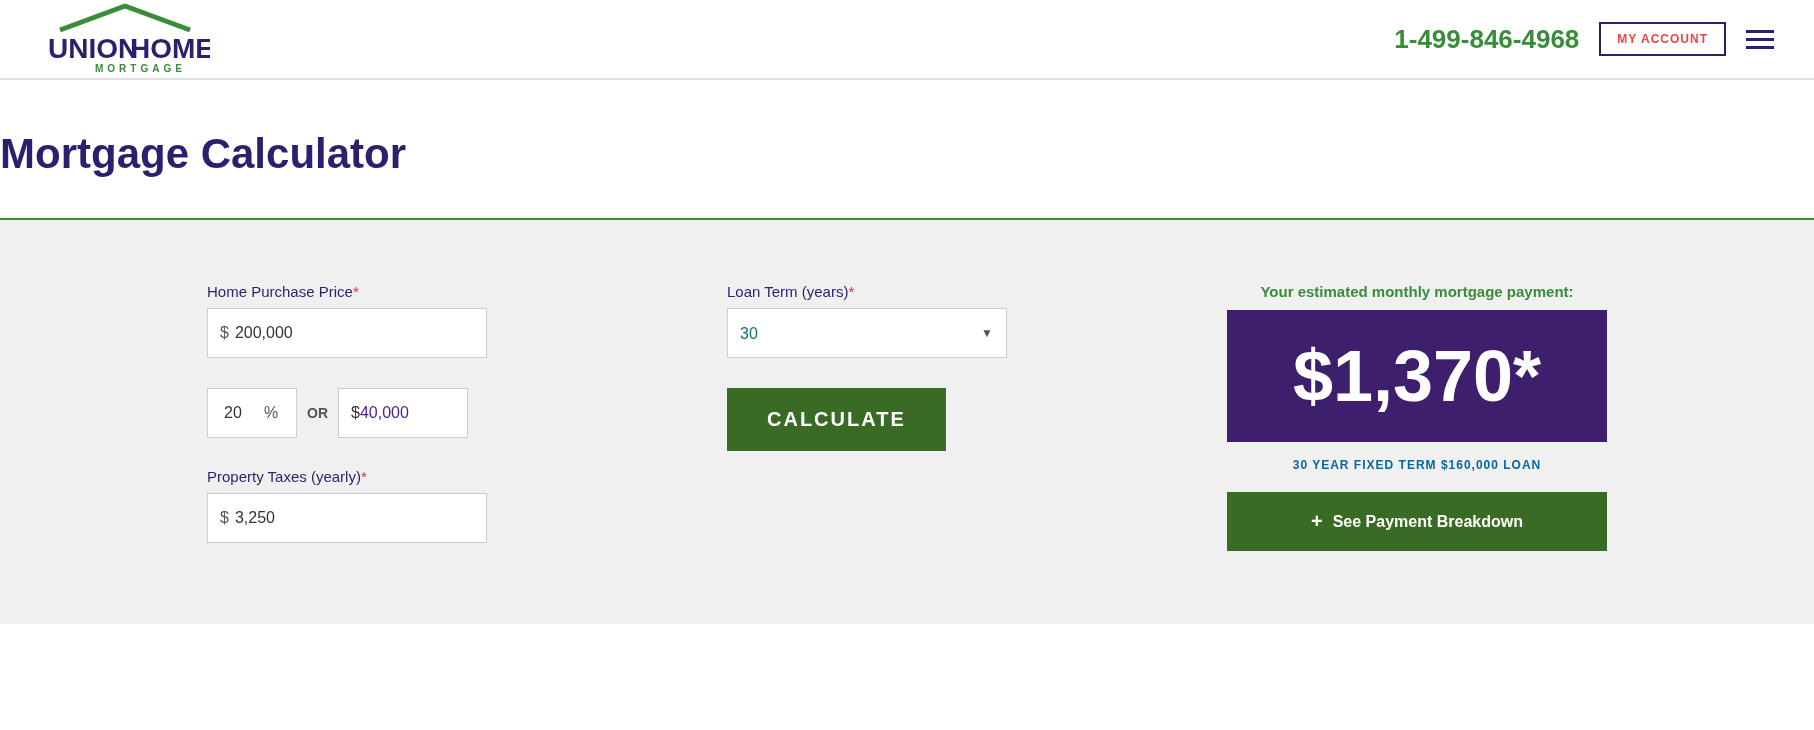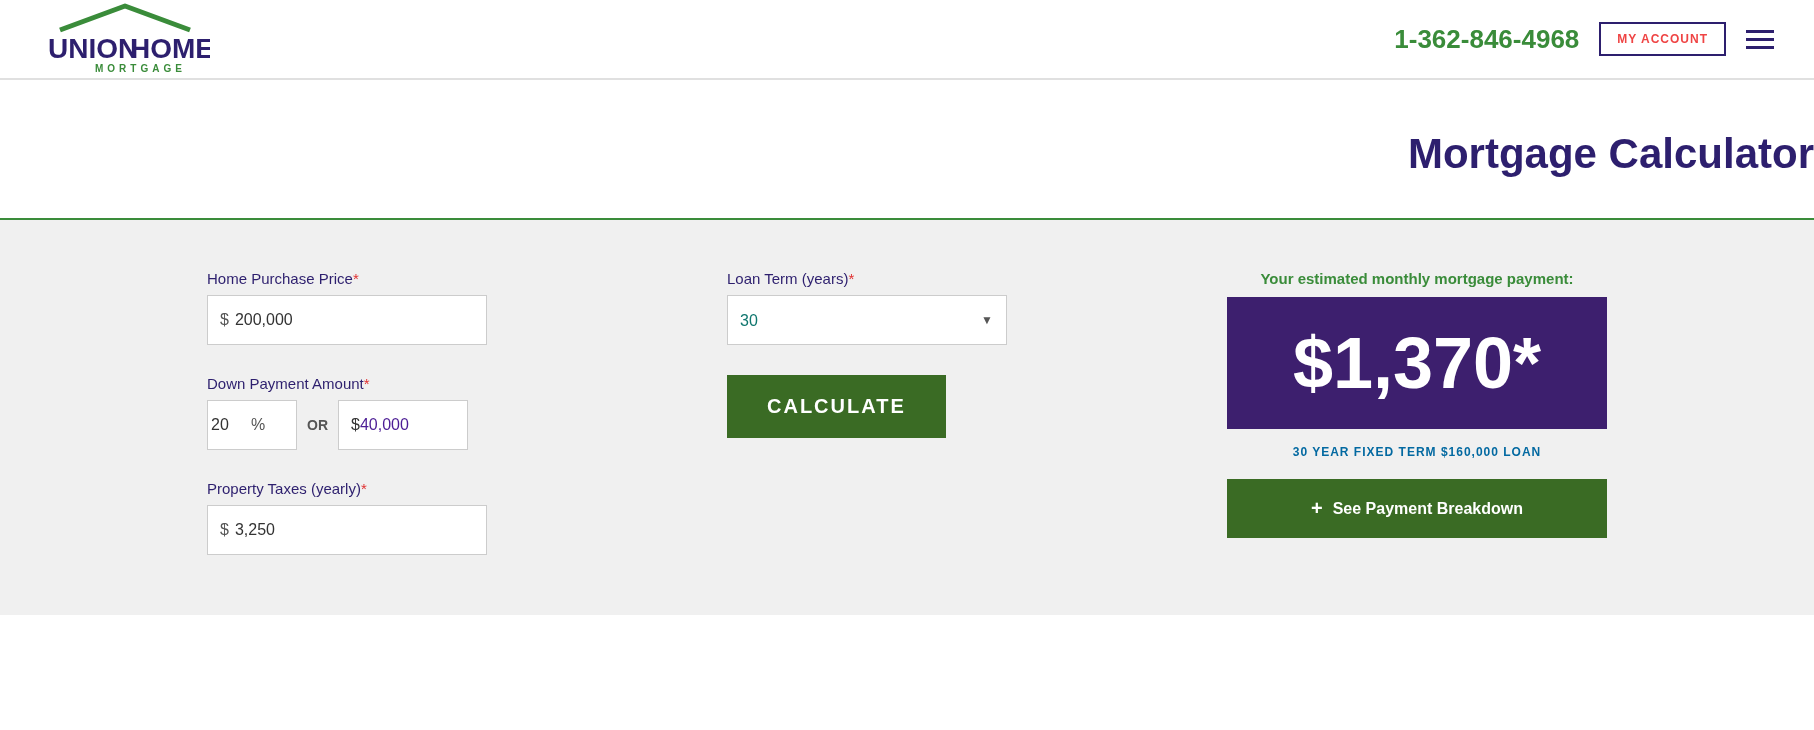--- a/index.html
+++ b/index.html
@@ -54,38 +54,38 @@
     .hamburger span {
       display: block;
       width: 28px;
       height: 3px;
       background: #2d1f6e;
     }
 
     
     .page-title-area {
       background: #fff;
-      text-align: right;
+      text-align: left;
       padding: 50px 0 40px;
       border-bottom: 2px solid #3a8c3a;
     }
     .page-title {
       font-size: 42px;
       font-weight: 700;
       color: #2d1f6e;
     }
 
     
     .calculator-section {
       background: #f0f0f0;
       padding: 50px 40px 60px;
     }
     .calculator-inner {
       max-width: 1400px;
-      margin: 0 auto;
+      margin: 13px auto;
       display: flex;
       gap: 40px;
     }
     .form-area {
       display: flex;
       gap: 60px;
       flex: 1;
     }
     .form-col {
       display: flex;
@@ -133,21 +133,21 @@
     .down-payment-wrapper {
       display: flex;
       align-items: center;
       gap: 10px;
     }
     .pct-wrapper {
       display: flex;
       align-items: center;
       background: #fff;
       border: 1px solid #ccc;
-      padding: 0 3px;
+      padding: 0 16px;
       height: 50px;
       font-size: 16px;
       color: #333;
       width: 90px;
     }
     .pct-wrapper input {
       border: none;
       outline: none;
       font-size: 16px;
       color: #333;
@@ -298,21 +298,21 @@
           <text x="8" y="56" font-family="Arial" font-weight="900" font-size="28" fill="#2d1f6e">UNION</text>
 
           <text x="90" y="56" font-family="Arial" font-weight="900" font-size="28" fill="#2d1f6e">HOME</text>
 
           <text x="55" y="70" font-family="Arial" font-weight="700" font-size="10" fill="#3a8c3a" letter-spacing="4">MORTGAGE</text>
         </svg>
       </div>
     </div>
   </div>
   <div class="header-right">
-    <span class="phone-number">1-362-846-4968</span>
+    <span class="phone-number">1-499-846-4968</span>
     <button class="my-account-btn">MY ACCOUNT</button>
     <div class="hamburger">
       <span></span>
       <span></span>
       <span></span>
     </div>
   </div>
 </header>
 
 <div class="page-title-area">
@@ -330,23 +330,20 @@
           <label class="field-label">
             <span>Home Purchase Price</span><span class="required">*</span>
           </label>
           <div class="text-input-wrapper">
             <span class="prefix">$</span>
             <input type="text" value="200,000" style="">
           </div>
         </div>
 
         <div class="field-group">
-          <label class="field-label">
-            <span>Down Payment Amount</span><span class="required">*</span>
-          </label>
           <div class="down-payment-wrapper">
             <div class="pct-wrapper">
               <input type="text" value="20" style="">
               <span class="pct-suffix">%</span>
             </div>
             <span class="or-text">OR</span>
             <div class="dollar-wrapper">
               <span class="prefix">$</span>
               <input type="text" value="40,000" style="">
             </div>

